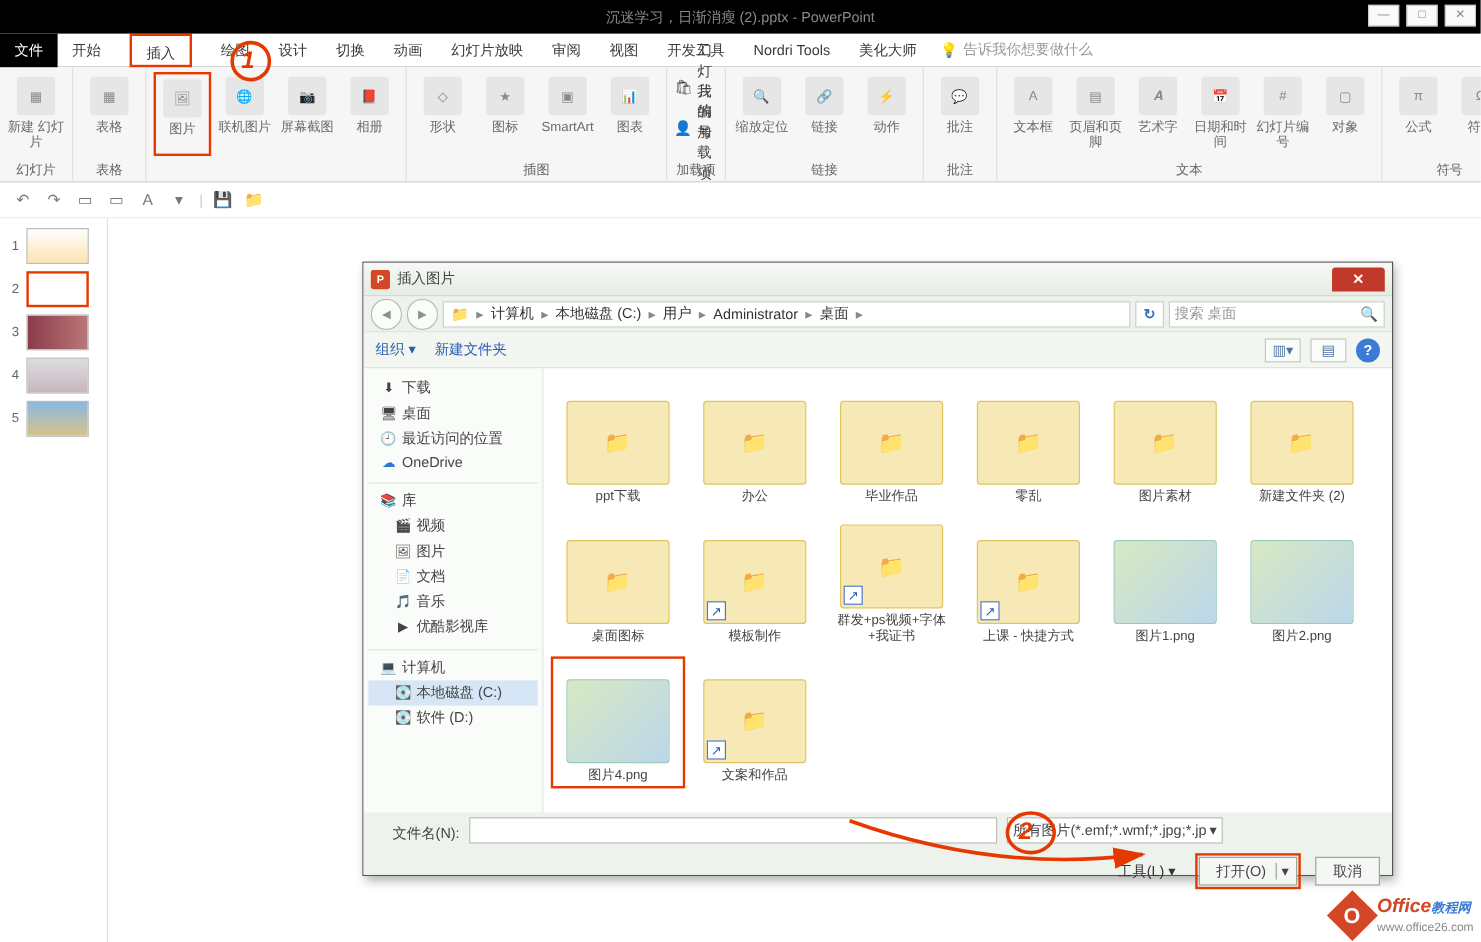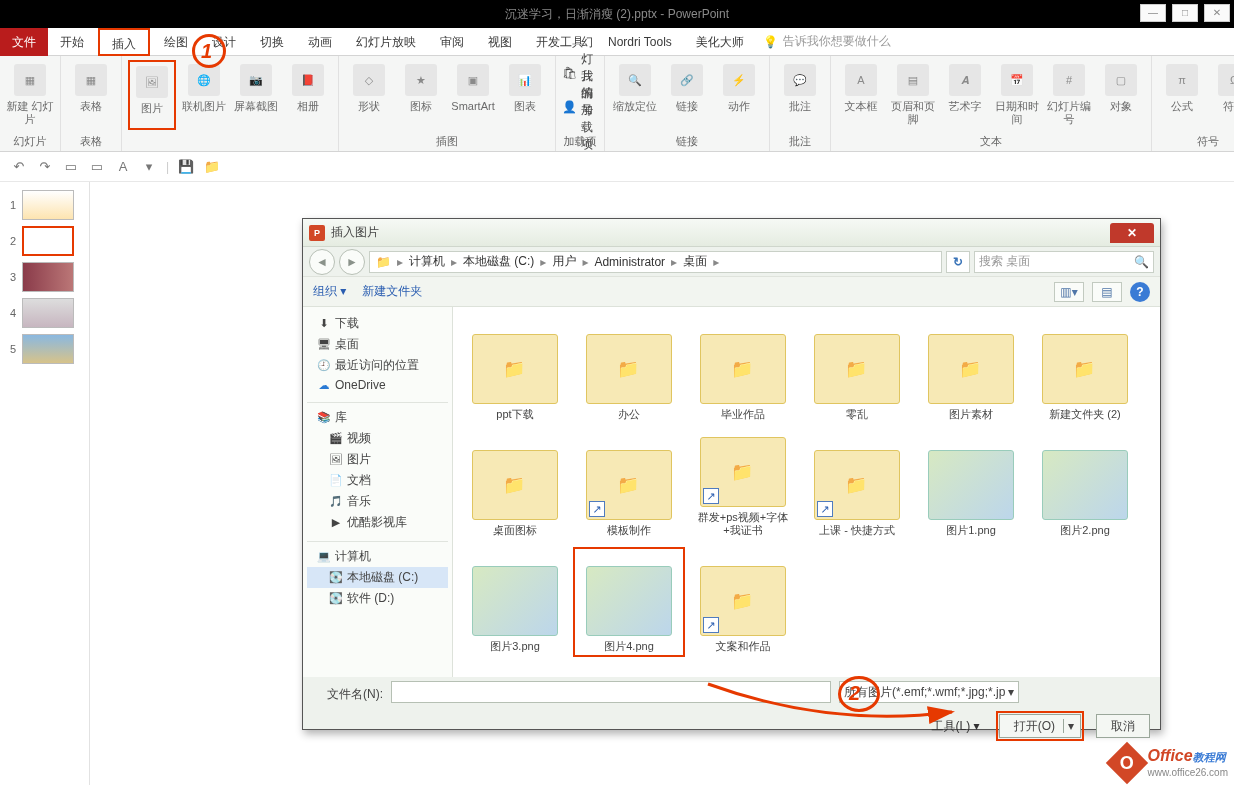--- a/index.html
+++ b/index.html
@@ -6,22 +6,22 @@
   body { width: 1234px; height: 785px; background: #fff; overflow: hidden; position: relative; font-size: 12px; color: #444; }
 
   
   .title-bar { height: 28px; background: #000000; text-align: center; line-height: 28px; color: #8a8a8a; font-size: 12px; position: relative; }
   .title-bar .win-ctrl { position:absolute; right:4px; top:4px; display:flex; gap:6px;}
   .title-bar .win-ctrl span{width:26px;height:18px;border:1px solid #ccc;background:#fafafa;font-size:10px;line-height:16px;}
 
   
   .tabs { display: flex; align-items: center; background: #fff; border-bottom: 1px solid #d4d4d4; height: 28px; }
   .tab { padding: 0 12px; height: 28px; line-height: 28px; color: #3a3a3a; cursor: pointer; font-size: 12px; }
-  .tab.file { background: #b91c1c; color: #fff; font-weight: 500;}
-  .tab.active-hl { border: 2px solid #e63900; margin: -2px 2px;}
+  .tab.file { background: #000000; color: #fff; font-weight: 500;}
+  .tab.active-hl { border: 2px solid #e63900; margin: -2px 12px;}
   .tell-me { color:#9a9a9a; display:flex; align-items:center; gap:4px; padding-left:8px;}
 
   
   .ribbon { display: flex; background: #f5f6f5; border-bottom: 1px solid #d4d4d4; height: 96px; }
   .group { display: flex; flex-direction: column; border-right: 1px solid #e1e1e1; padding: 4px 6px 0; position:relative;}
   .group-items { display: flex; gap: 4px; flex:1; }
   .group-label { text-align: center; font-size: 11px; color: #666; padding: 2px 0; }
   .rib-btn { display: flex; flex-direction: column; align-items: center; justify-content: flex-start; width: 48px; height: 70px; color: #6a6a6a; font-size: 11px; padding-top:4px; cursor:pointer;}
   .rib-btn .ic { width: 32px; height: 32px; background: #e6e6e6; border-radius: 3px; margin-bottom: 4px; display:flex;align-items:center;justify-content:center;color:#8a8a8a;}
   .rib-btn.hl { border:2px solid #e63900; }
@@ -457,24 +457,20 @@
           <div class="flabel">上课 - 快捷方式</div>
         </div>
         <div class="file-item pic">
           <div class="fthumb"></div>
           <div class="flabel">图片1.png</div>
         </div>
         <div class="file-item pic">
           <div class="fthumb"></div>
           <div class="flabel">图片2.png</div>
         </div>
-        <div class="file-item pic">
-          <div class="fthumb"></div>
-          <div class="flabel">图片3.png</div>
-        </div>
         <div class="file-item pic sel">
           <div class="fthumb"></div>
           <div class="flabel">图片4.png</div>
         </div>
         <div class="file-item">
           <div class="fthumb">📁<div class="shortcut">↗</div></div>
           <div class="flabel">文案和作品</div>
         </div>
       </div>
   </div>

